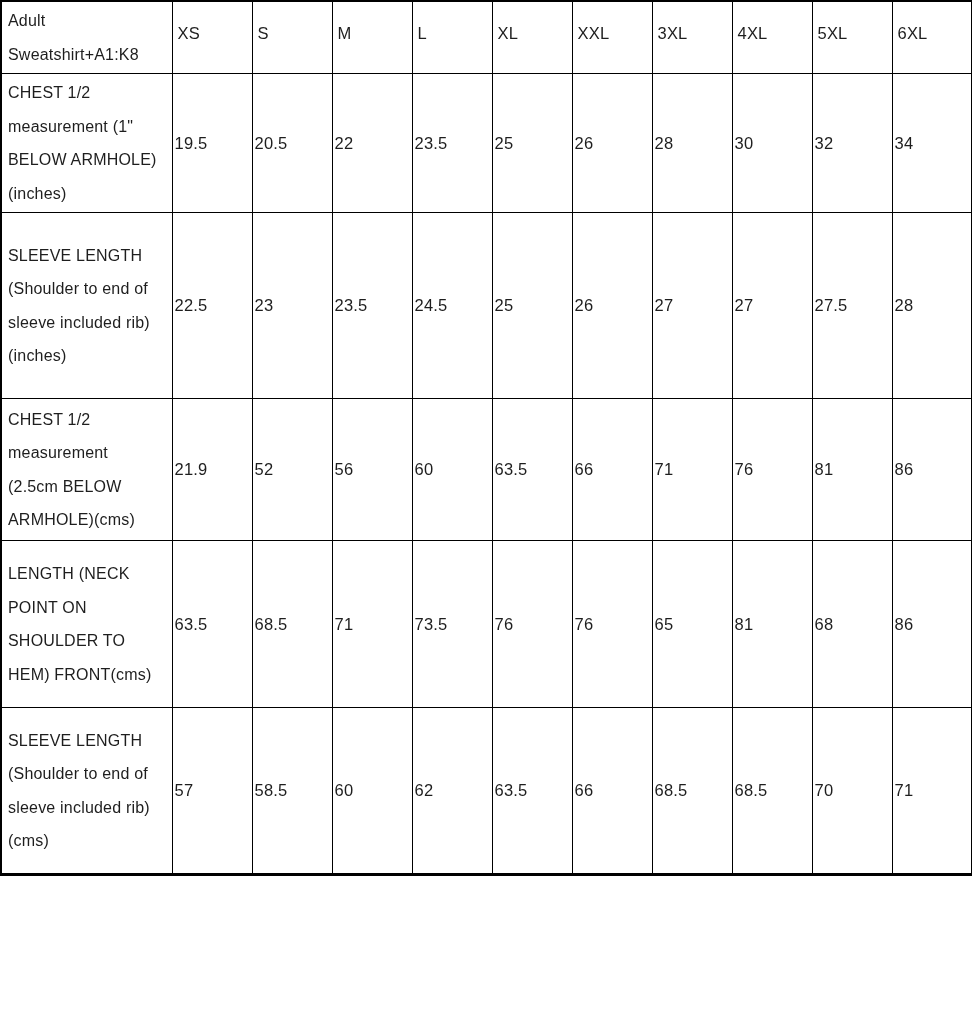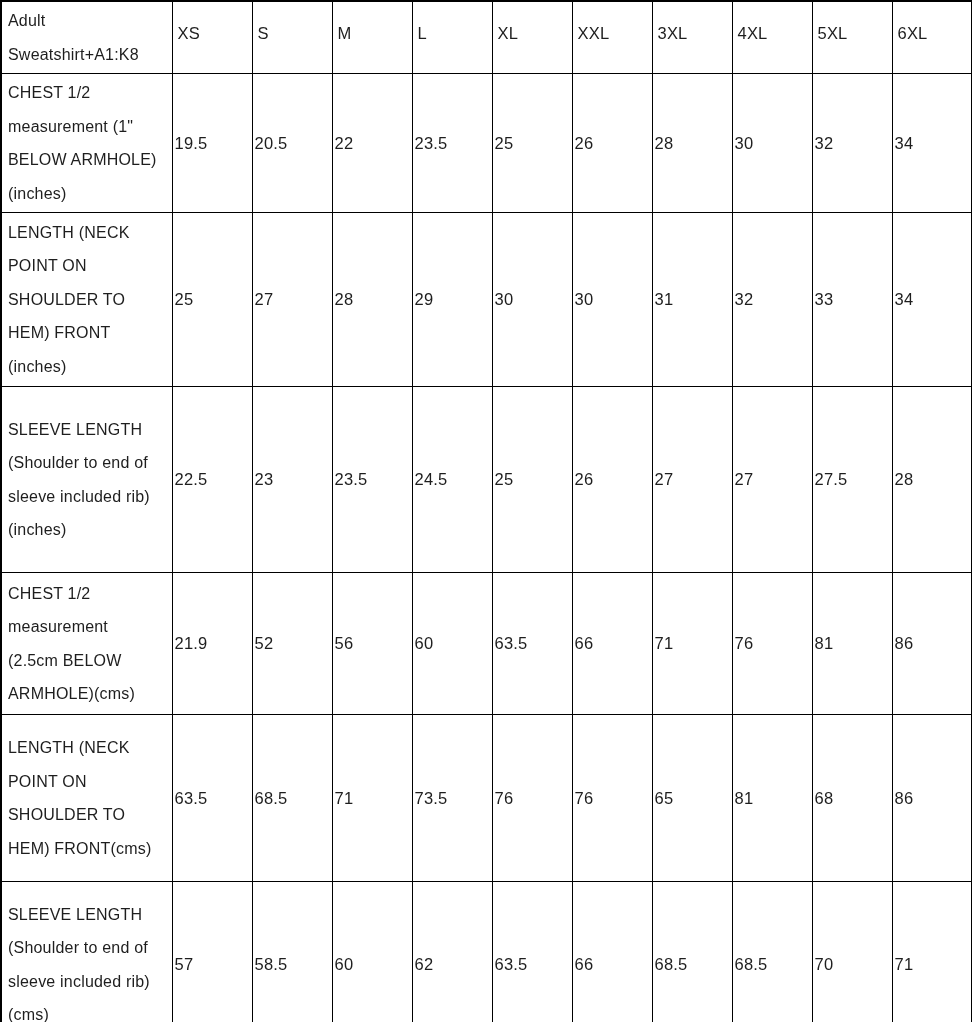--- a/index.html
+++ b/index.html
@@ -97,33 +97,20 @@
         <td class="value-cell">20.5</td>
         <td class="value-cell">22</td>
         <td class="value-cell">23.5</td>
         <td class="value-cell">25</td>
         <td class="value-cell">26</td>
         <td class="value-cell">28</td>
         <td class="value-cell">30</td>
         <td class="value-cell">32</td>
         <td class="value-cell">34</td>
       </tr>
-      <tr style="height: 174px;">
-        <th class="row-label">LENGTH (NECK POINT ON SHOULDER TO HEM) FRONT (inches)</th>
-        <td class="value-cell">25</td>
-        <td class="value-cell">27</td>
-        <td class="value-cell">28</td>
-        <td class="value-cell">29</td>
-        <td class="value-cell">30</td>
-        <td class="value-cell">30</td>
-        <td class="value-cell">31</td>
-        <td class="value-cell">32</td>
-        <td class="value-cell">33</td>
-        <td class="value-cell">34</td>
-      </tr>
       <tr style="height: 186px;">
         <th class="row-label">SLEEVE LENGTH (Shoulder to end of sleeve included rib) (inches)</th>
         <td class="value-cell">22.5</td>
         <td class="value-cell">23</td>
         <td class="value-cell">23.5</td>
         <td class="value-cell">24.5</td>
         <td class="value-cell">25</td>
         <td class="value-cell">26</td>
         <td class="value-cell">27</td>
         <td class="value-cell">27</td>

